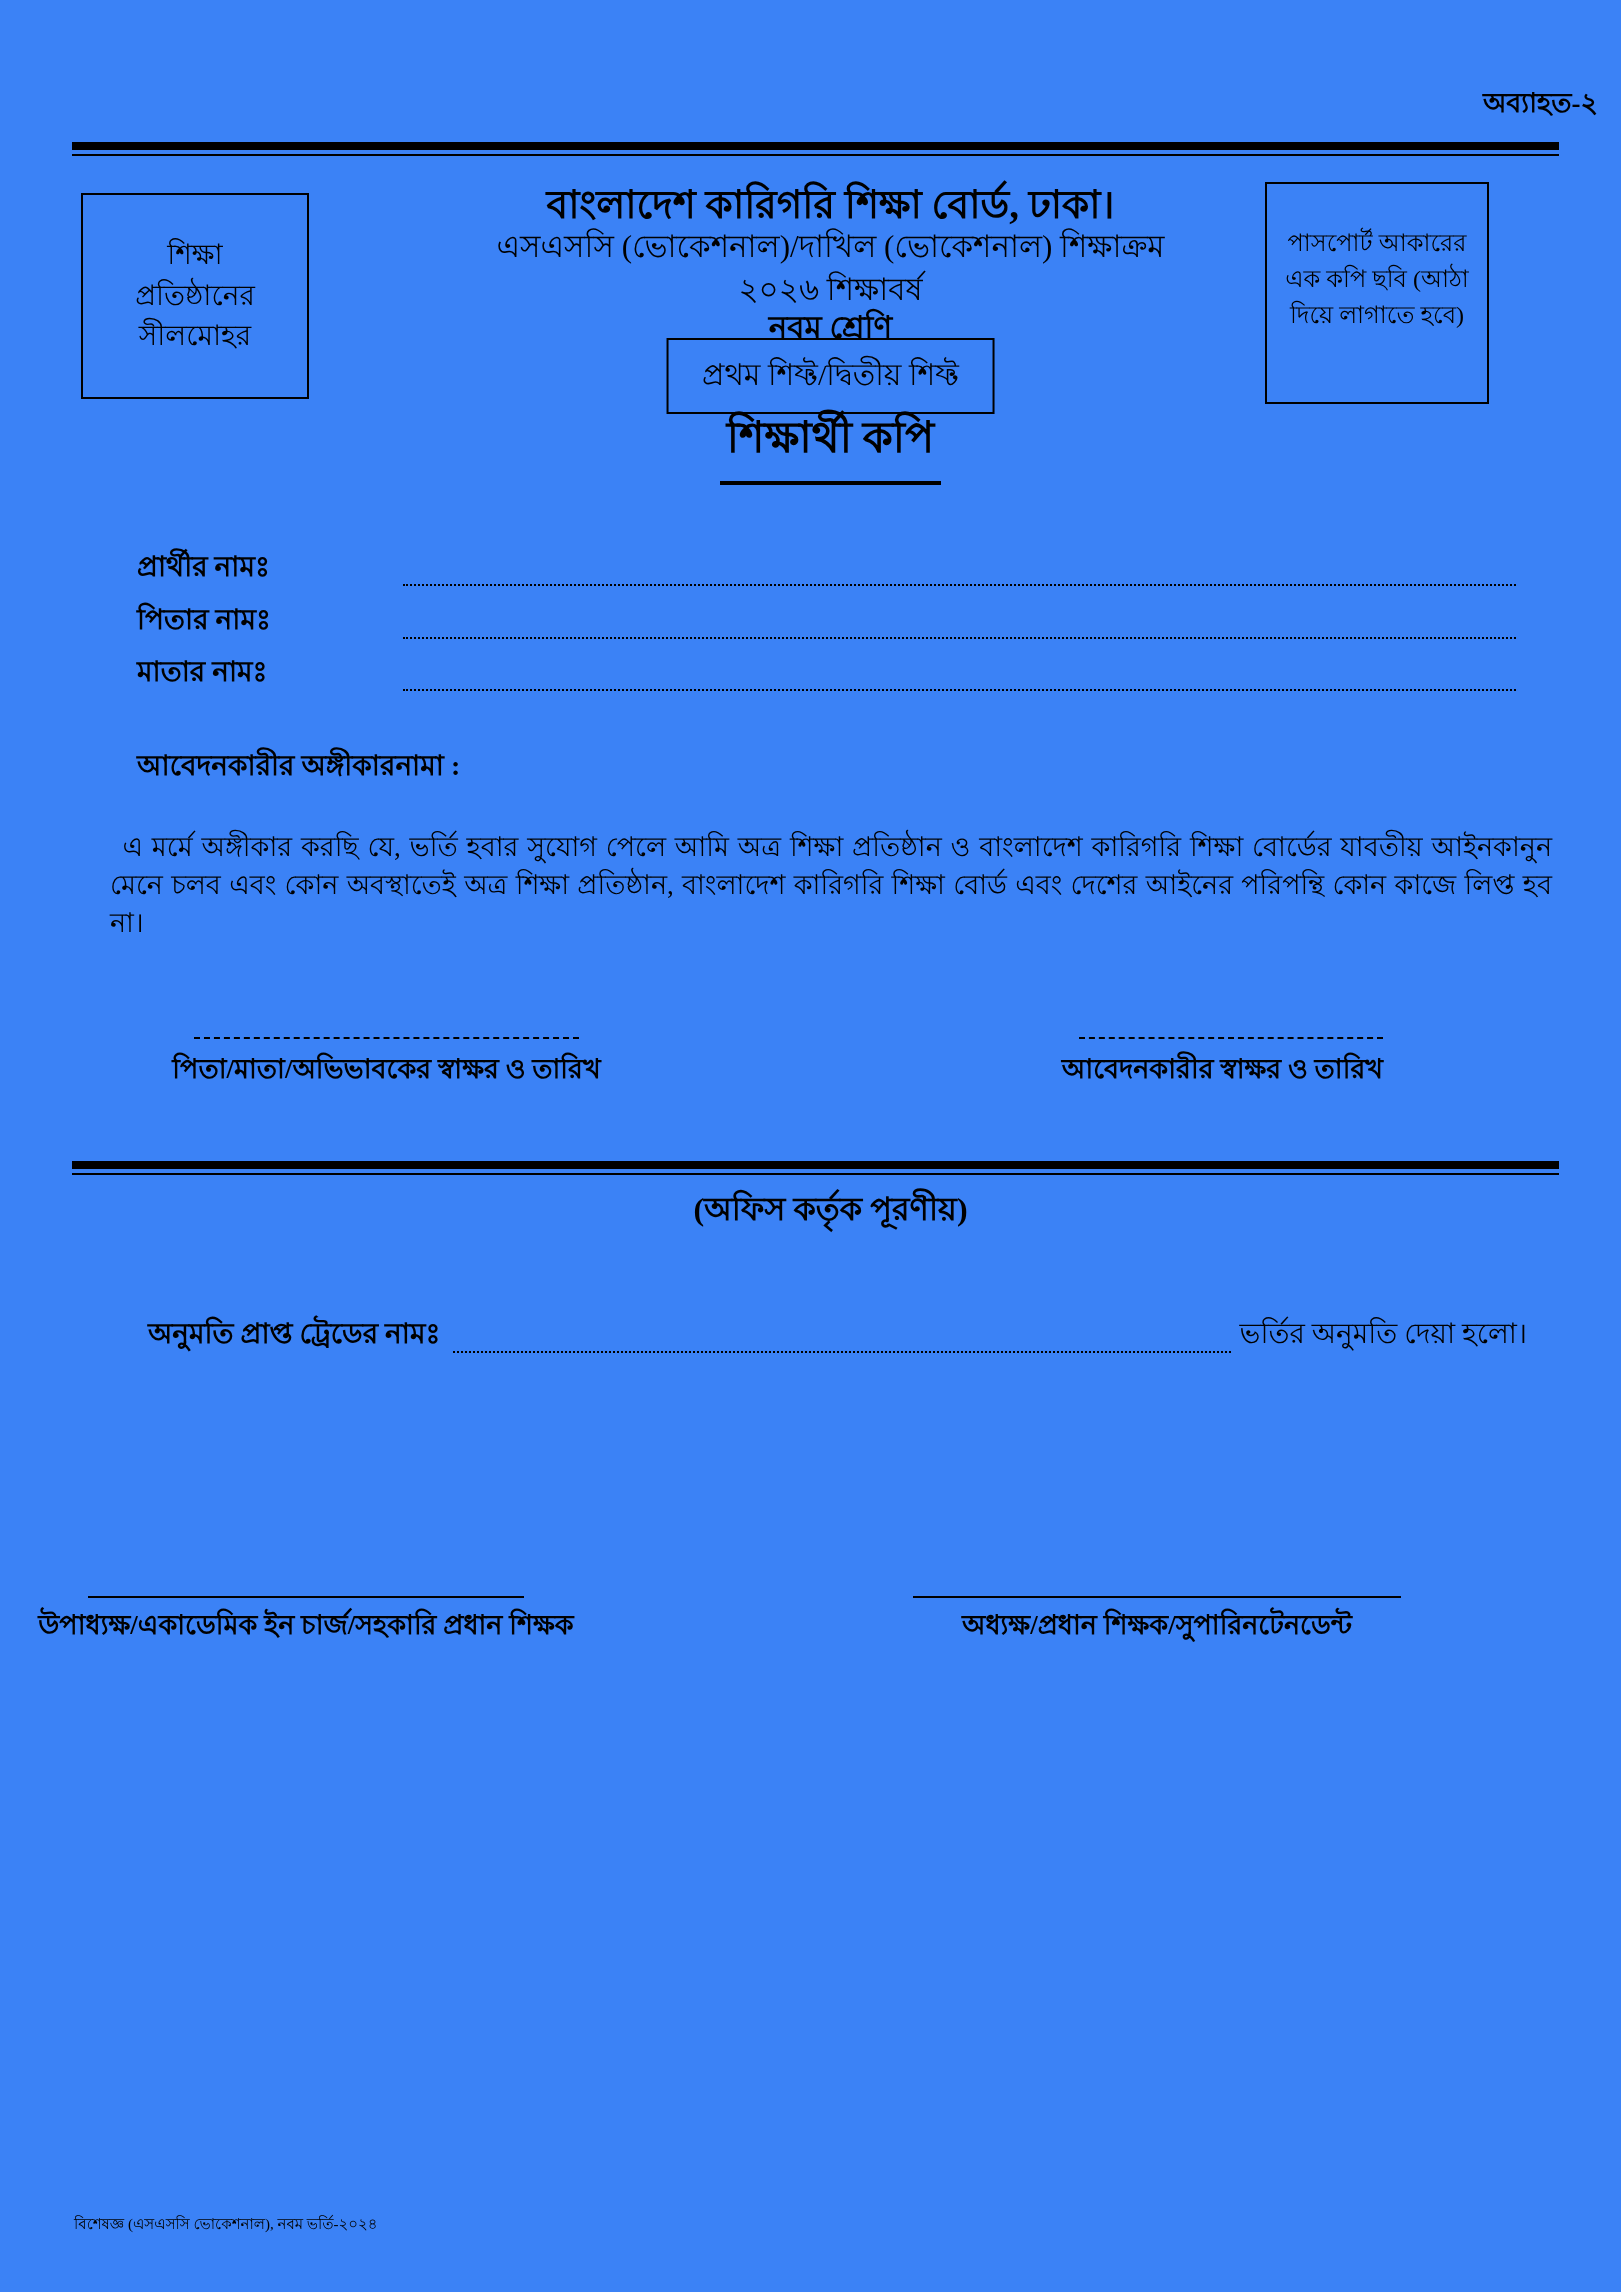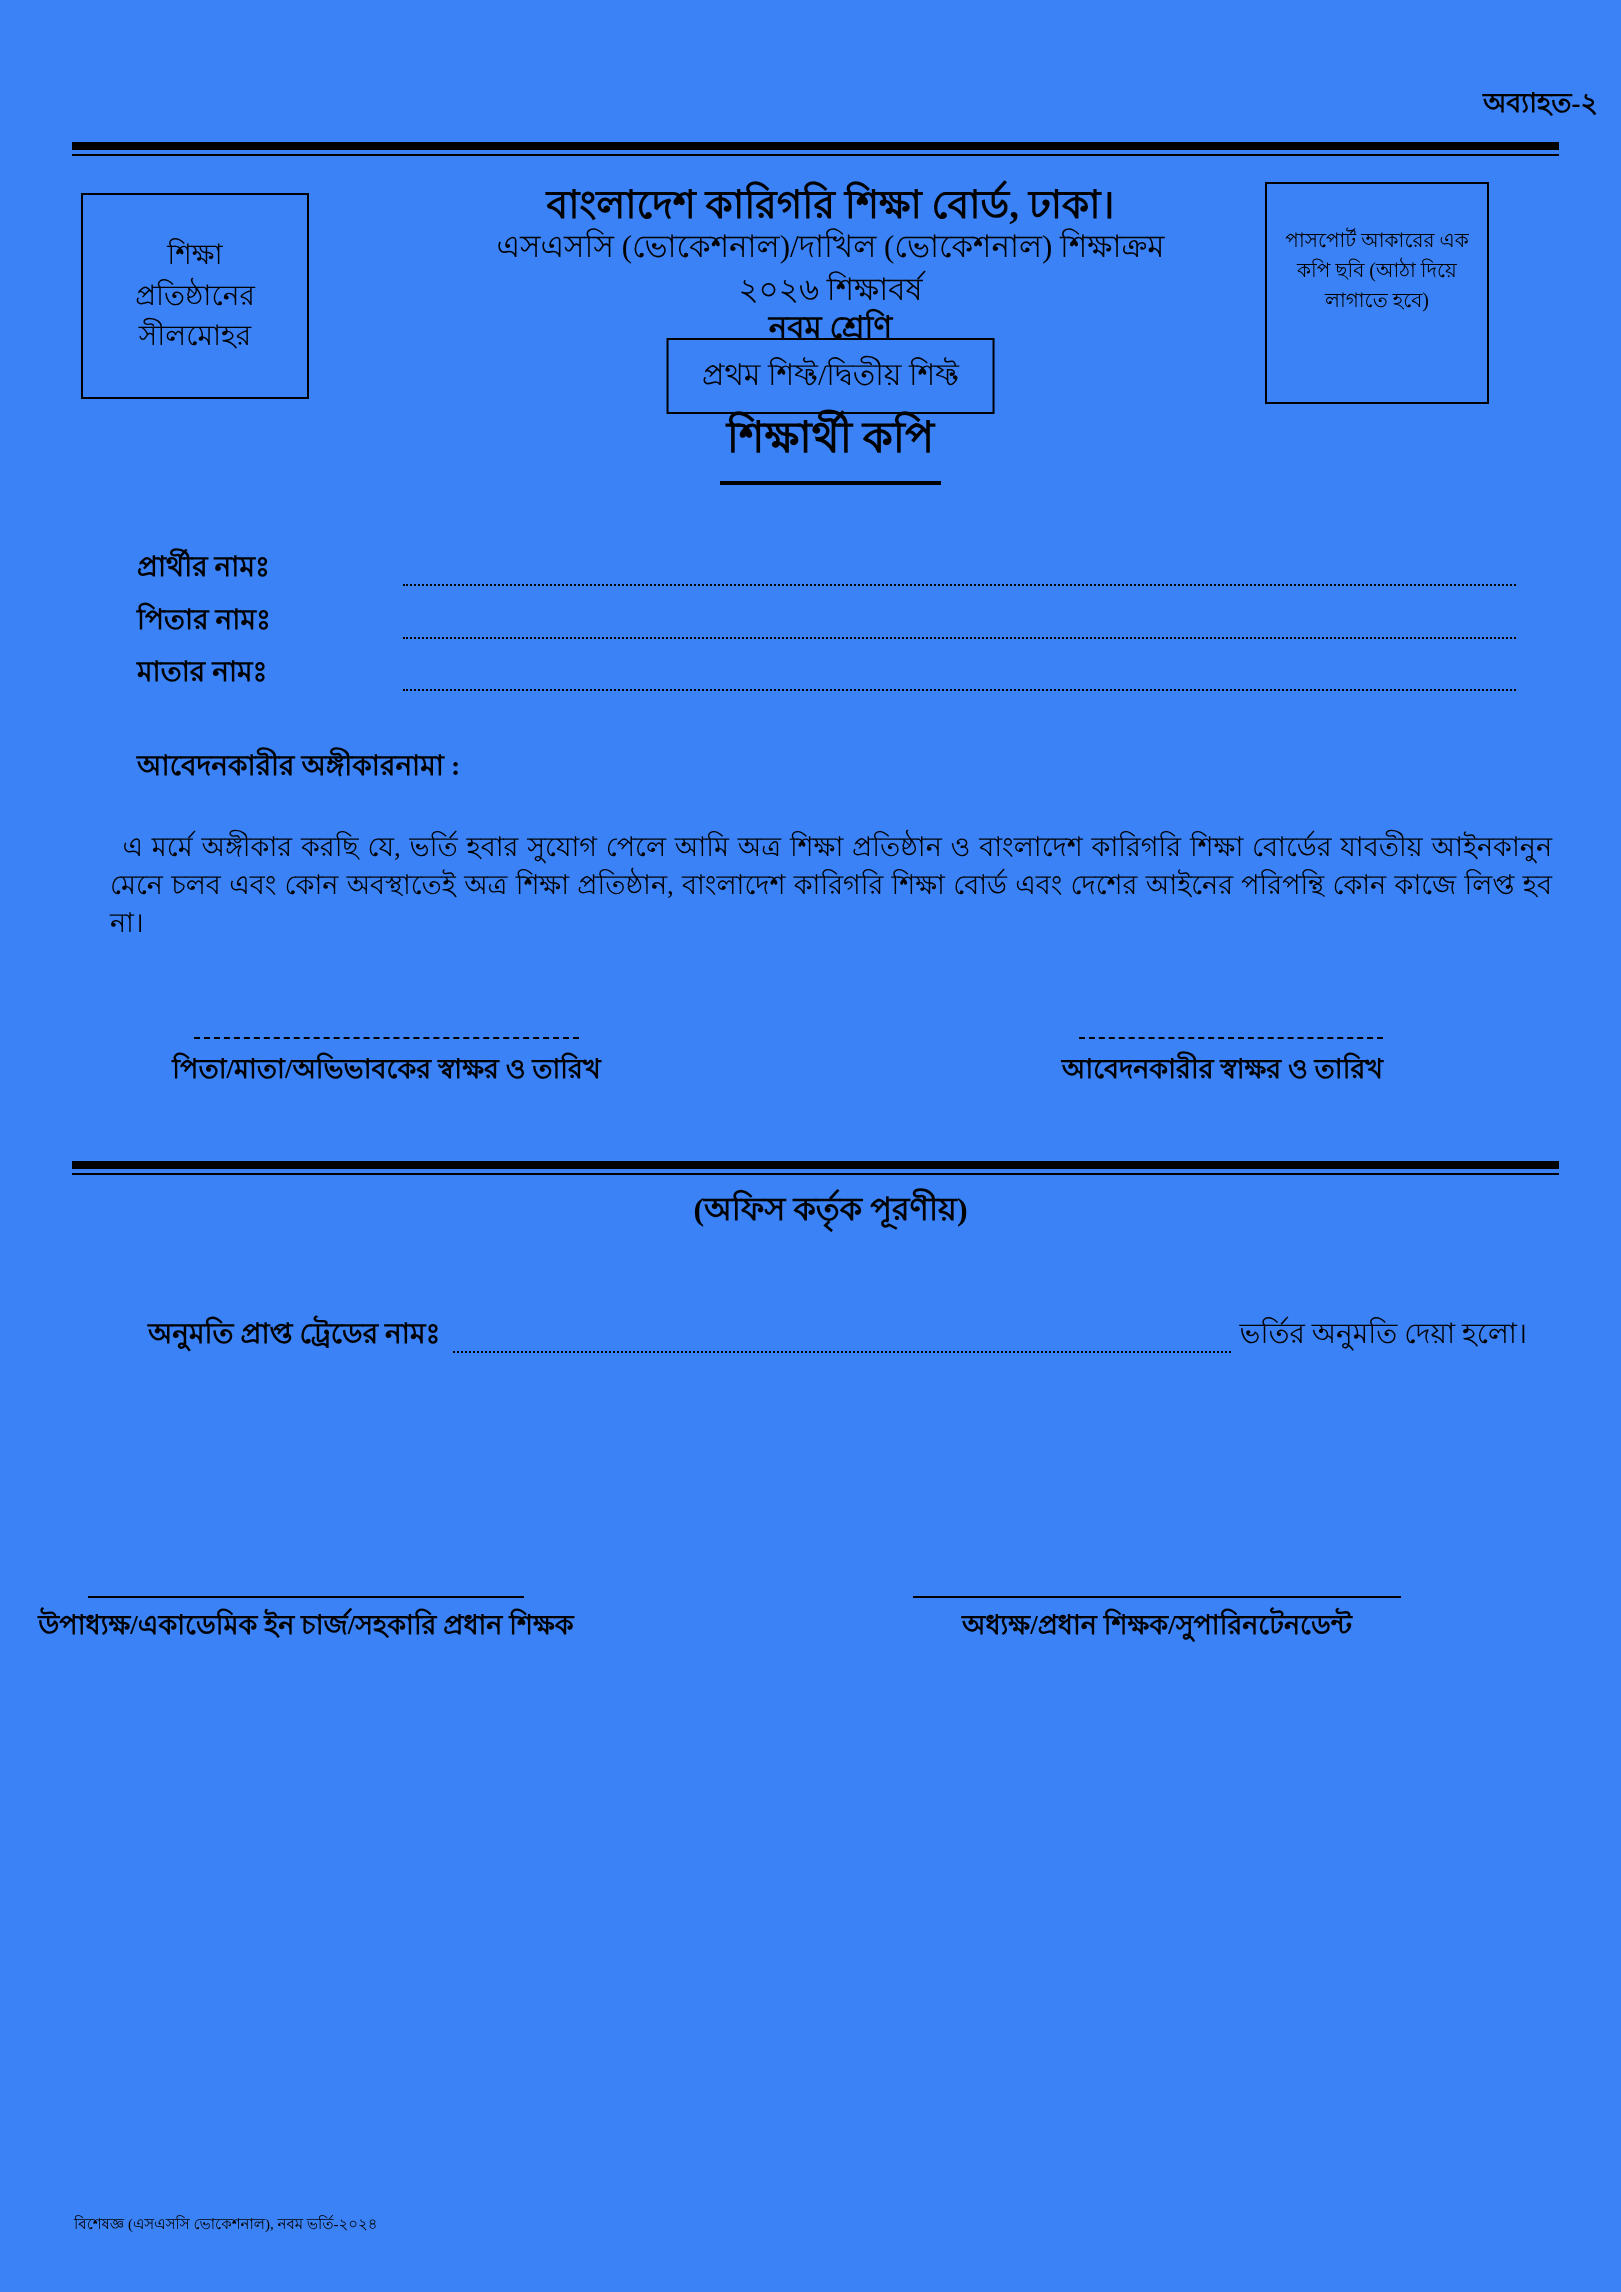--- a/index.html
+++ b/index.html
@@ -34,21 +34,21 @@
     border: 2.7px solid #000;
     display: flex; align-items: center; justify-content: center;
     text-align: center; font-size: 28px; line-height: 1.45;
     padding: 0 23px;
   }
   
   .photo-box {
     position: absolute; left: 1265px; top: 182px;
     width: 224px; height: 222px; box-sizing: border-box;
     border: 2.7px solid #000;
-    text-align: center; font-size: 20px; line-height: 1.5;
+    text-align: center; font-size: 24px; line-height: 1.5;
     padding: 41px 14.3px 0;
   }
 
   
   .header-line { position: absolute; left: 0; width: 100%; text-align: center; white-space: nowrap; }
   .board-title   { top: 174px; font-size: 39px; font-weight: bold; }
   .program-line  { top: 222px; font-size: 31px; }
   .session-line  { top: 265px; font-size: 31px; }
   .class-line    { top: 303px; font-size: 31px; font-weight: bold; }
 

